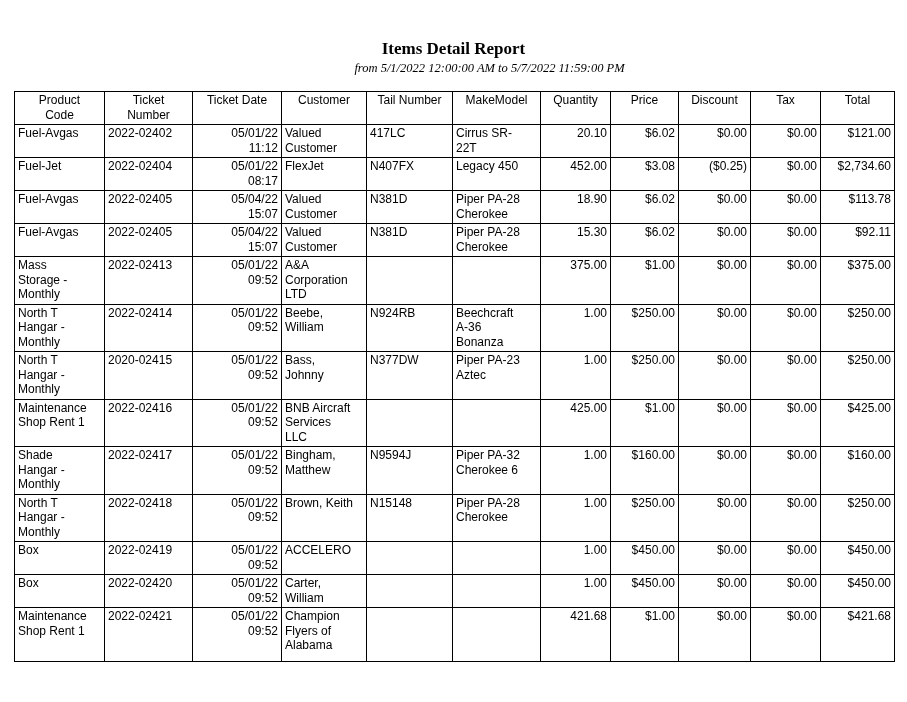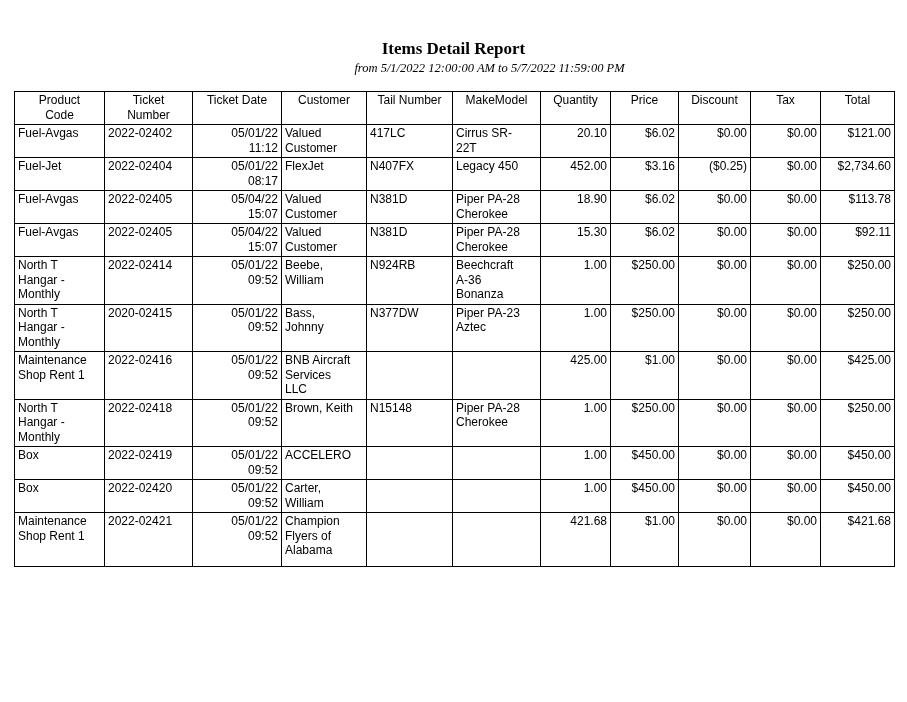--- a/index.html
+++ b/index.html
@@ -130,21 +130,21 @@
         </tr>
         <tr class="row-2line">
           <td class="align-left">Fuel-Jet</td>
           <td class="align-left">2022-02404</td>
           <td class="align-right">05/01/22
 08:17</td>
           <td class="align-left">FlexJet</td>
           <td class="align-left">N407FX</td>
           <td class="align-left">Legacy 450</td>
           <td class="align-right">452.00</td>
-          <td class="align-right">$3.16</td>
+          <td class="align-right">$3.08</td>
           <td class="align-right">($0.25)</td>
           <td class="align-right">$0.00</td>
           <td class="align-right">$2,734.60</td>
         </tr>
         <tr class="row-2line">
           <td class="align-left">Fuel-Avgas</td>
           <td class="align-left">2022-02405</td>
           <td class="align-right">05/04/22
 15:07</td>
           <td class="align-left">Valued
@@ -168,20 +168,38 @@
           <td class="align-left">N381D</td>
           <td class="align-left">Piper PA-28
 Cherokee</td>
           <td class="align-right">15.30</td>
           <td class="align-right">$6.02</td>
           <td class="align-right">$0.00</td>
           <td class="align-right">$0.00</td>
           <td class="align-right">$92.11</td>
         </tr>
         <tr class="row-3line">
+          <td class="align-left">Mass
+Storage -
+Monthly</td>
+          <td class="align-left">2022-02413</td>
+          <td class="align-right">05/01/22
+09:52</td>
+          <td class="align-left">A&amp;A
+Corporation
+LTD</td>
+          <td class="align-left"></td>
+          <td class="align-left"></td>
+          <td class="align-right">375.00</td>
+          <td class="align-right">$1.00</td>
+          <td class="align-right">$0.00</td>
+          <td class="align-right">$0.00</td>
+          <td class="align-right">$375.00</td>
+        </tr>
+        <tr class="row-3line">
           <td class="align-left">North T
 Hangar -
 Monthly</td>
           <td class="align-left">2022-02414</td>
           <td class="align-right">05/01/22
 09:52</td>
           <td class="align-left">Beebe,
 William</td>
           <td class="align-left">N924RB</td>
           <td class="align-left">Beechcraft
@@ -222,20 +240,38 @@
 LLC</td>
           <td class="align-left"></td>
           <td class="align-left"></td>
           <td class="align-right">425.00</td>
           <td class="align-right">$1.00</td>
           <td class="align-right">$0.00</td>
           <td class="align-right">$0.00</td>
           <td class="align-right">$425.00</td>
         </tr>
         <tr class="row-3line">
+          <td class="align-left">Shade
+Hangar -
+Monthly</td>
+          <td class="align-left">2022-02417</td>
+          <td class="align-right">05/01/22
+09:52</td>
+          <td class="align-left">Bingham,
+Matthew</td>
+          <td class="align-left">N9594J</td>
+          <td class="align-left">Piper PA-32
+Cherokee 6</td>
+          <td class="align-right">1.00</td>
+          <td class="align-right">$160.00</td>
+          <td class="align-right">$0.00</td>
+          <td class="align-right">$0.00</td>
+          <td class="align-right">$160.00</td>
+        </tr>
+        <tr class="row-3line">
           <td class="align-left">North T
 Hangar -
 Monthly</td>
           <td class="align-left">2022-02418</td>
           <td class="align-right">05/01/22
 09:52</td>
           <td class="align-left">Brown, Keith</td>
           <td class="align-left">N15148</td>
           <td class="align-left">Piper PA-28
 Cherokee</td>

